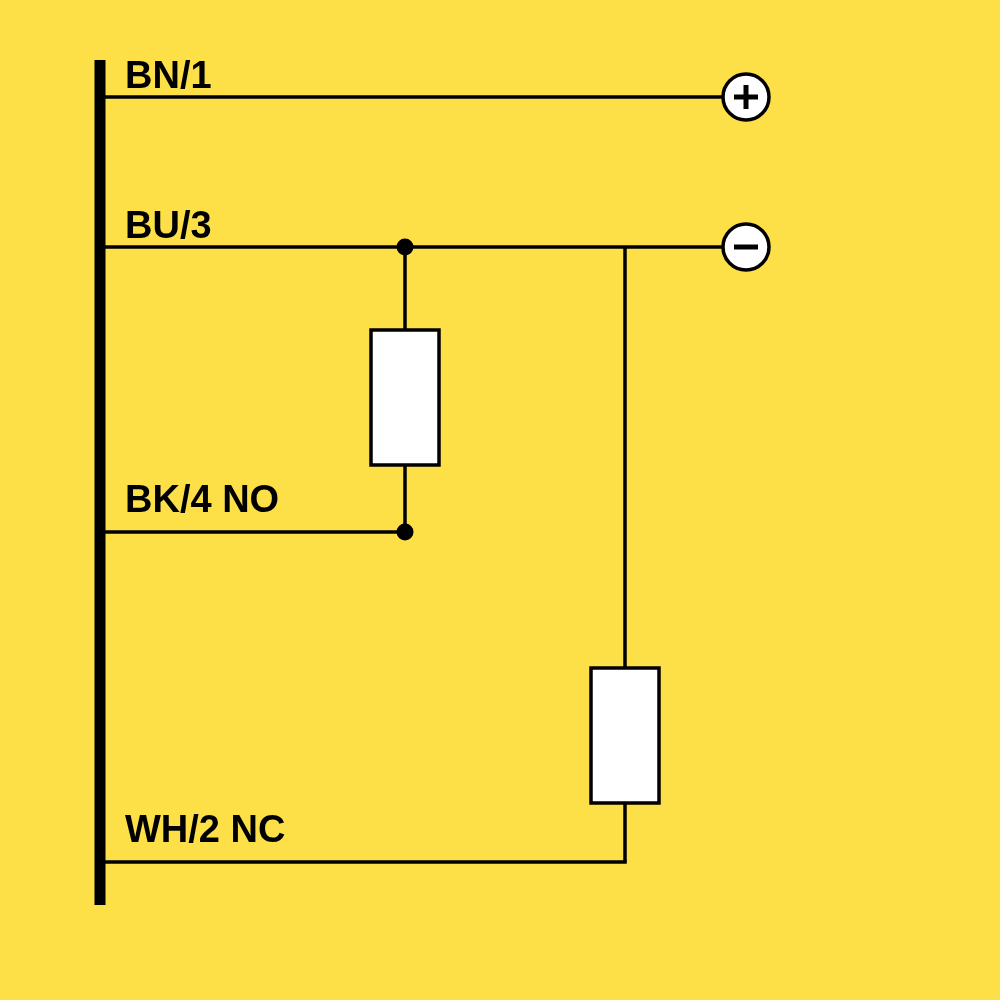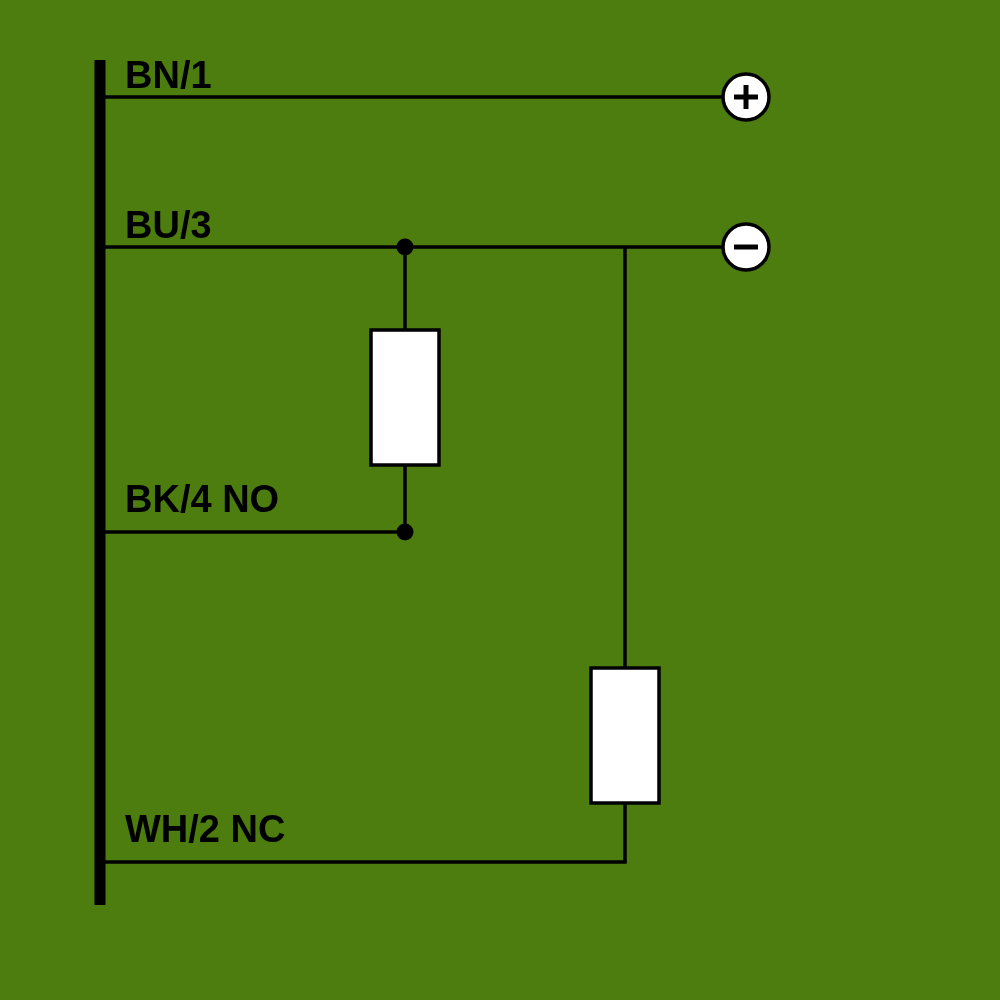--- a/index.html
+++ b/index.html
@@ -7,21 +7,21 @@
     padding: 0;
     background: #ffffff;
     width: 1000px;
     height: 1000px;
     overflow: hidden;
   }
   .diagram-stage {
     position: relative;
     width: 1000px;
     height: 1000px;
-    background: #4d7c0f;
+    background: #fde047;
   }
   svg {
     display: block;
   }
   .wire-label {
     font-family: "Liberation Sans", "DejaVu Sans", sans-serif;
     font-size: 38px;
     font-weight: bold;
     fill: #000000;
   }

